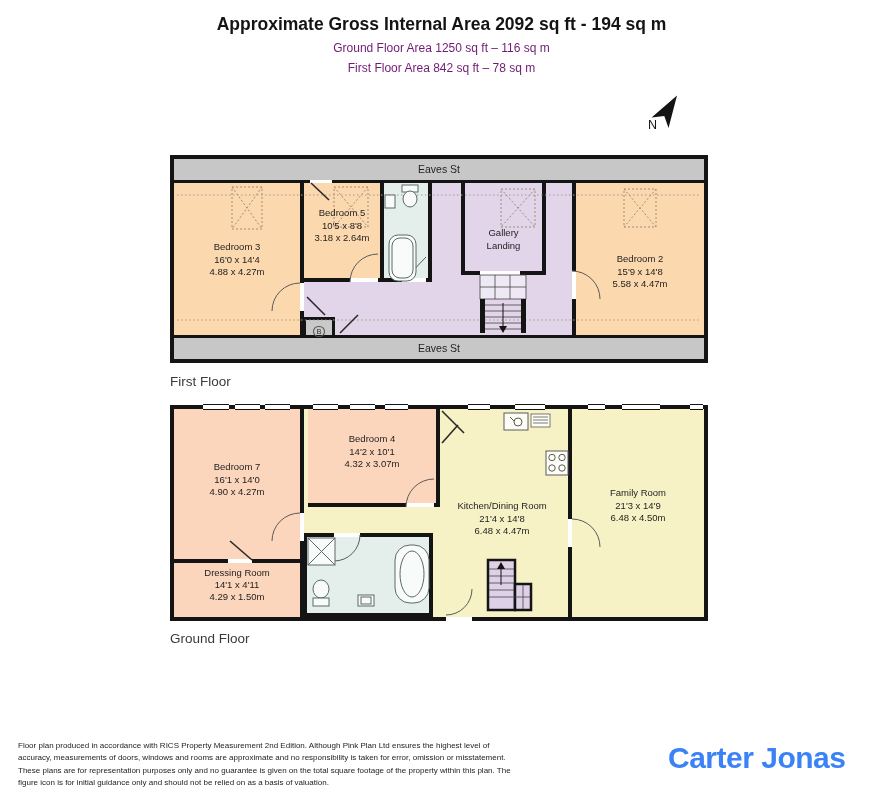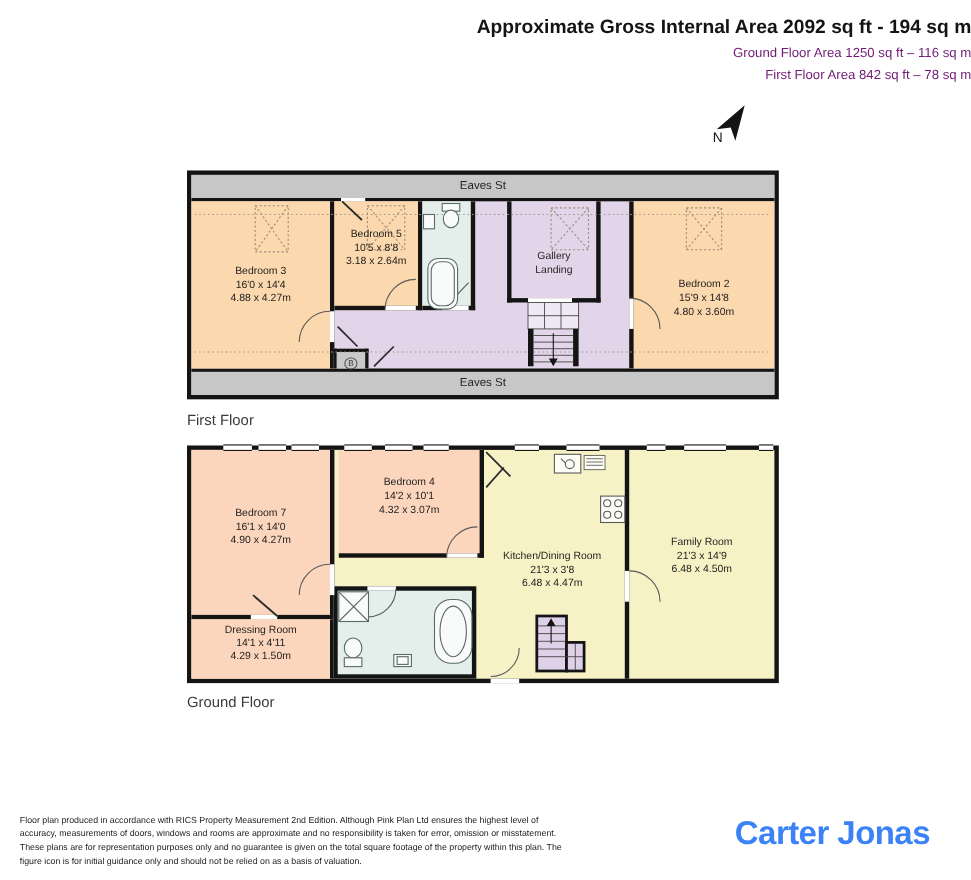--- a/index.html
+++ b/index.html
@@ -1,20 +1,20 @@
 <!DOCTYPE html>
 <html><head>
 <meta charset="utf-8">
 <style>
   html,body{margin:0;padding:0;background:#ffffff;}
   #page{position:relative;width:883px;height:800px;background:#fff;
         font-family:"Liberation Sans",sans-serif;color:#1e1e1e;overflow:hidden;}
 
   
-  #header{position:absolute;left:0;top:14px;width:883px;text-align:right;}
+  #header{position:absolute;left:0;top:14px;width:883px;text-align:center;}
   #header .t1{font-size:17.5px;font-weight:bold;color:#141414;margin-bottom:3px;}
   #header .t2{font-size:12px;color:#701a75;line-height:20px;}
 
   
   #compass{position:absolute;left:643px;top:90px;width:60px;height:50px;}
   #compass .n{position:absolute;left:5px;top:28px;font-size:12.5px;color:#141414;}
 
   
   .plan{position:absolute;border:4px solid #141414;box-sizing:border-box;}
   #plan-first{left:170px;top:155px;width:538px;height:208px;background:#e2d4e9;padding-left:16px;}
@@ -171,21 +171,21 @@
         <div>10'5 x 8'8</div>
         <div>3.18 x 2.64m</div>
       </div>
       <div class="room-label" style="left:287px;top:44px;width:85px;">
         <div>Gallery</div>
         <div>Landing</div>
       </div>
       <div class="room-label" style="left:402px;top:70px;width:128px;">
         <div>Bedroom 2</div>
         <div>15'9 x 14'8</div>
-        <div>4.80 x 3.60m</div>
+        <div>5.58 x 4.47m</div>
       </div>
     </div>
   </div>
   <div class="floor-label" style="left:170px;top:374px;">First Floor</div>
 
   <div id="plan-ground" class="plan">
 
     <div class="window" style="left:29px;width:26px;"></div>
     <div class="window" style="left:61px;width:25px;"></div>
     <div class="window" style="left:91px;width:25px;"></div>
@@ -289,21 +289,21 @@
       <div>14'2 x 10'1</div>
       <div>4.32 x 3.07m</div>
     </div>
     <div class="room-label" style="left:0;top:158px;width:126px;line-height:12px;">
       <div>Dressing Room</div>
       <div>14'1 x 4'11</div>
       <div>4.29 x 1.50m</div>
     </div>
     <div class="room-label" style="left:262px;top:91px;width:132px;">
       <div>Kitchen/Dining Room</div>
-      <div>21'3 x 3'8</div>
+      <div>21'4 x 14'8</div>
       <div>6.48 x 4.47m</div>
     </div>
     <div class="room-label" style="left:398px;top:78px;width:132px;">
       <div>Family Room</div>
       <div>21'3 x 14'9</div>
       <div>6.48 x 4.50m</div>
     </div>
   </div>
   <div class="floor-label" style="left:170px;top:631px;">Ground Floor</div>
 

